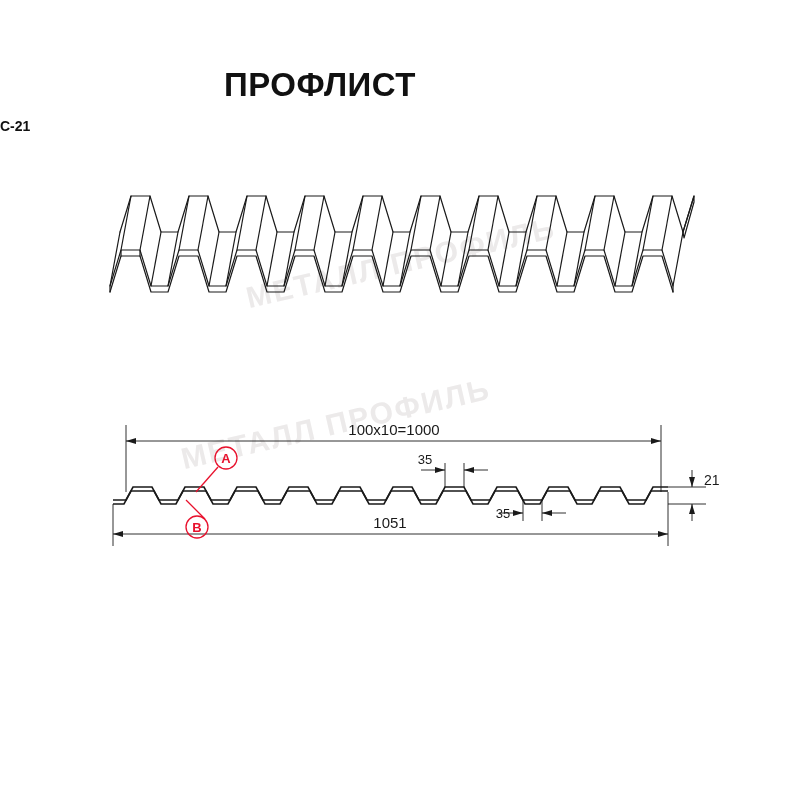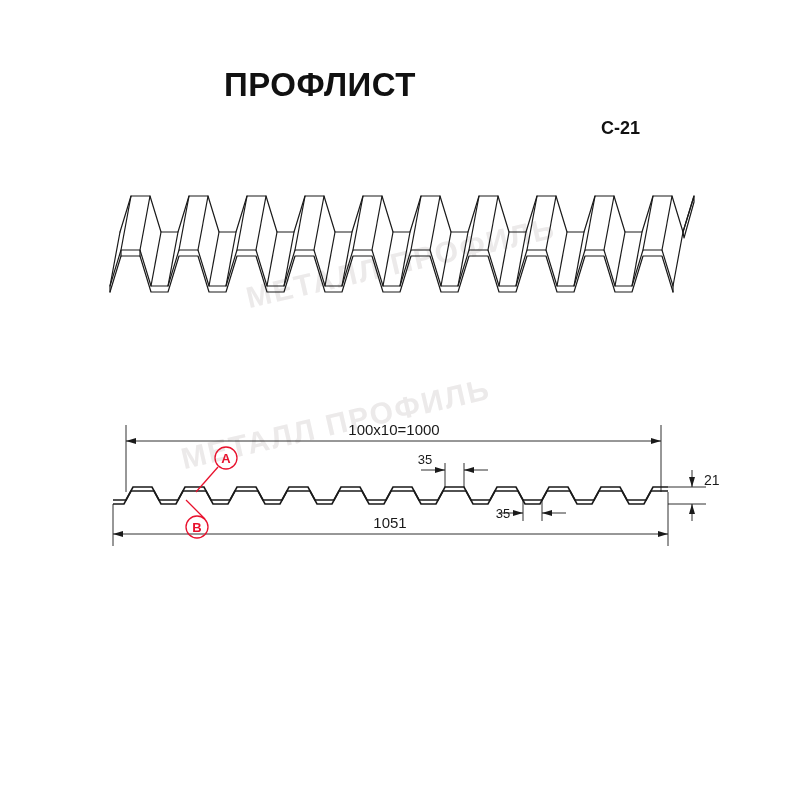--- a/index.html
+++ b/index.html
@@ -29,22 +29,22 @@
     font-size: 33px;
     font-weight: bold;
     letter-spacing: 0.5px;
     color: #111111;
   }
   .subtitle {
     position: absolute;
     left: 0;
     right: 0;
     top: 118px;
-    text-align: right;
-    font-size: 18px;
+    text-align: left;
+    font-size: 14px;
     font-weight: bold;
     color: #111111;
   }
   .footer {
     position: absolute;
     left: 0;
     right: 0;
     top: 705px;
     text-align: center;
     font-size: 16px;

